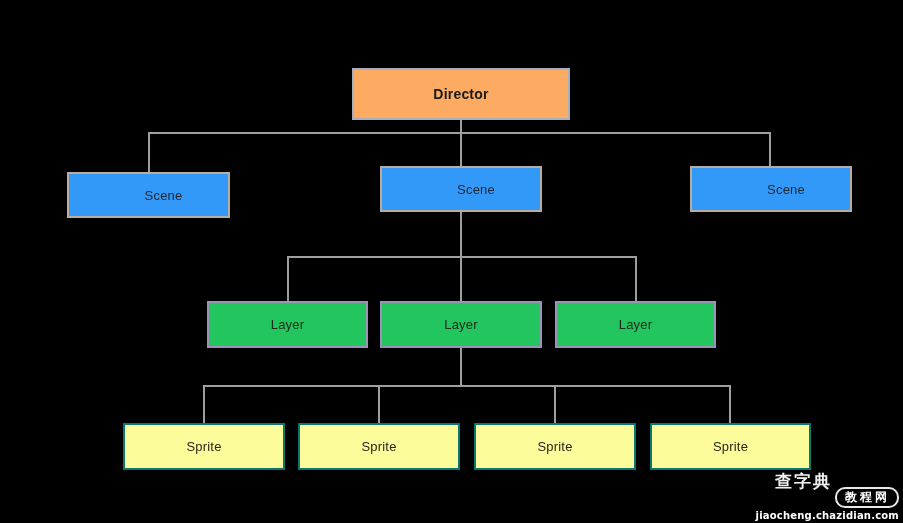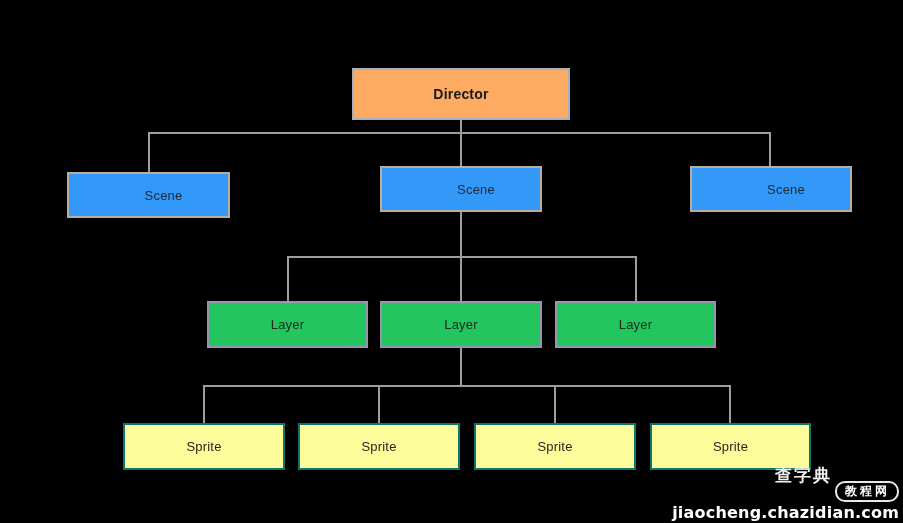--- a/index.html
+++ b/index.html
@@ -89,21 +89,21 @@
     color: #ffffff;
     letter-spacing: 3px;
     line-height: 1;
     border: 2px solid #e8e8e8;
     border-radius: 10px;
     padding: 2px 7px 3px 8px;
     margin-top: 33px;
   }
   .wm-url {
     font-family: "DejaVu Sans", sans-serif;
-    font-size: 16px;
+    font-size: 10px;
     font-weight: bold;
     color: #ffffff;
     letter-spacing: 0.2px;
     line-height: 1;
     margin-top: 3px;
   }
 </style>
 </head>
 <body>
 

